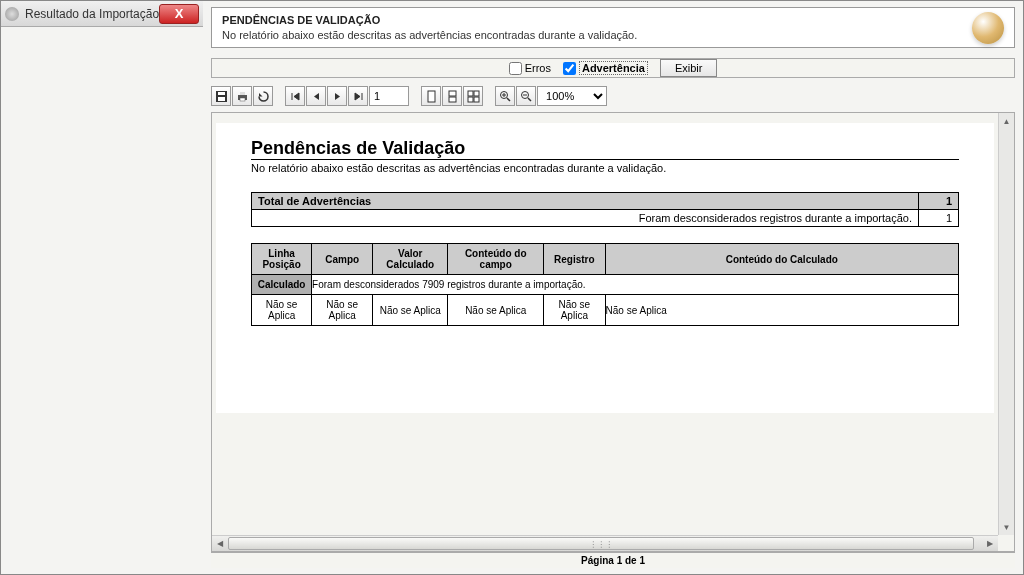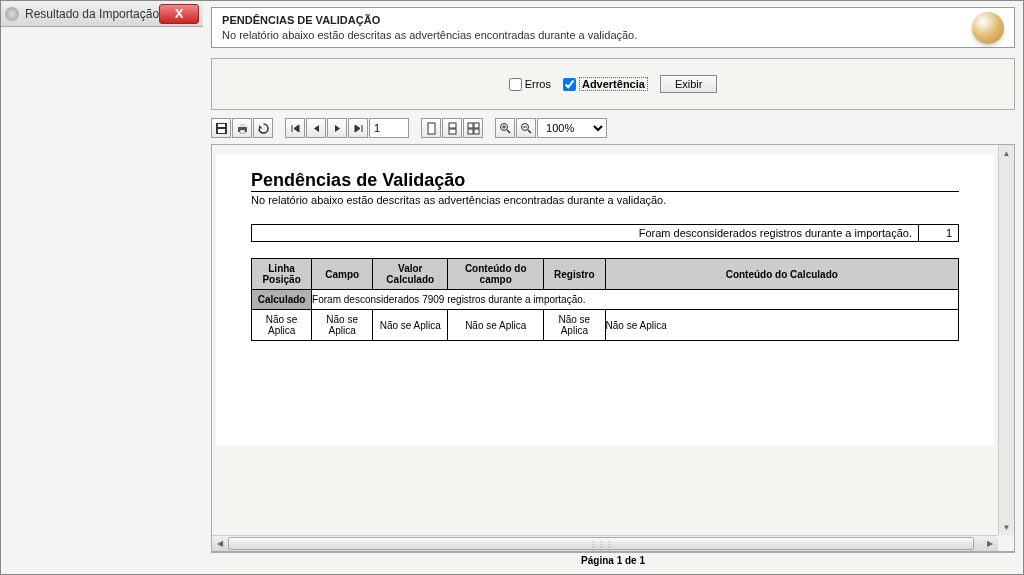--- a/index.html
+++ b/index.html
@@ -86,21 +86,21 @@
       transform: translateY(-50%);
       width: 32px; height: 32px;
       border-radius: 50%;
       background: radial-gradient(circle at 35% 30%, #fff, #e0b870, #b99040);
       box-shadow: 0 2px 4px rgba(0,0,0,0.2);
     }
     
     .filter-bar {
       border: 1px solid #aaa;
       background: #f4f4f0;
-      padding: 16px;
+      padding: 0;
       display: flex;
       justify-content: center;
       align-items: center;
       gap: 12px;
       margin-bottom: 6px;
     }
     
     .checkbox-group {
       display: flex;
       align-items: center;
@@ -425,20 +425,24 @@
     </div>
 
     <div class="report-viewport">
       <div class="report-scroll">
         <div class="report-page">
           <div class="report-title">Pendências de Validação</div>
           <div class="report-subtitle">No relatório abaixo estão descritas as advertências encontradas durante a validação.</div>
 
           <table class="summary-table">
             <tbody>
+                <tr>
+              <td class="hdr">Total de Advertências</td>
+              <td class="hdr val">1</td>
+            </tr>
             <tr>
               <td class="rlabel">Foram desconsiderados registros durante a importação.</td>
               <td class="val">1</td>
             </tr>
           </tbody>
             </table>
 
 
           <table class="adv-table">
             <tbody>

